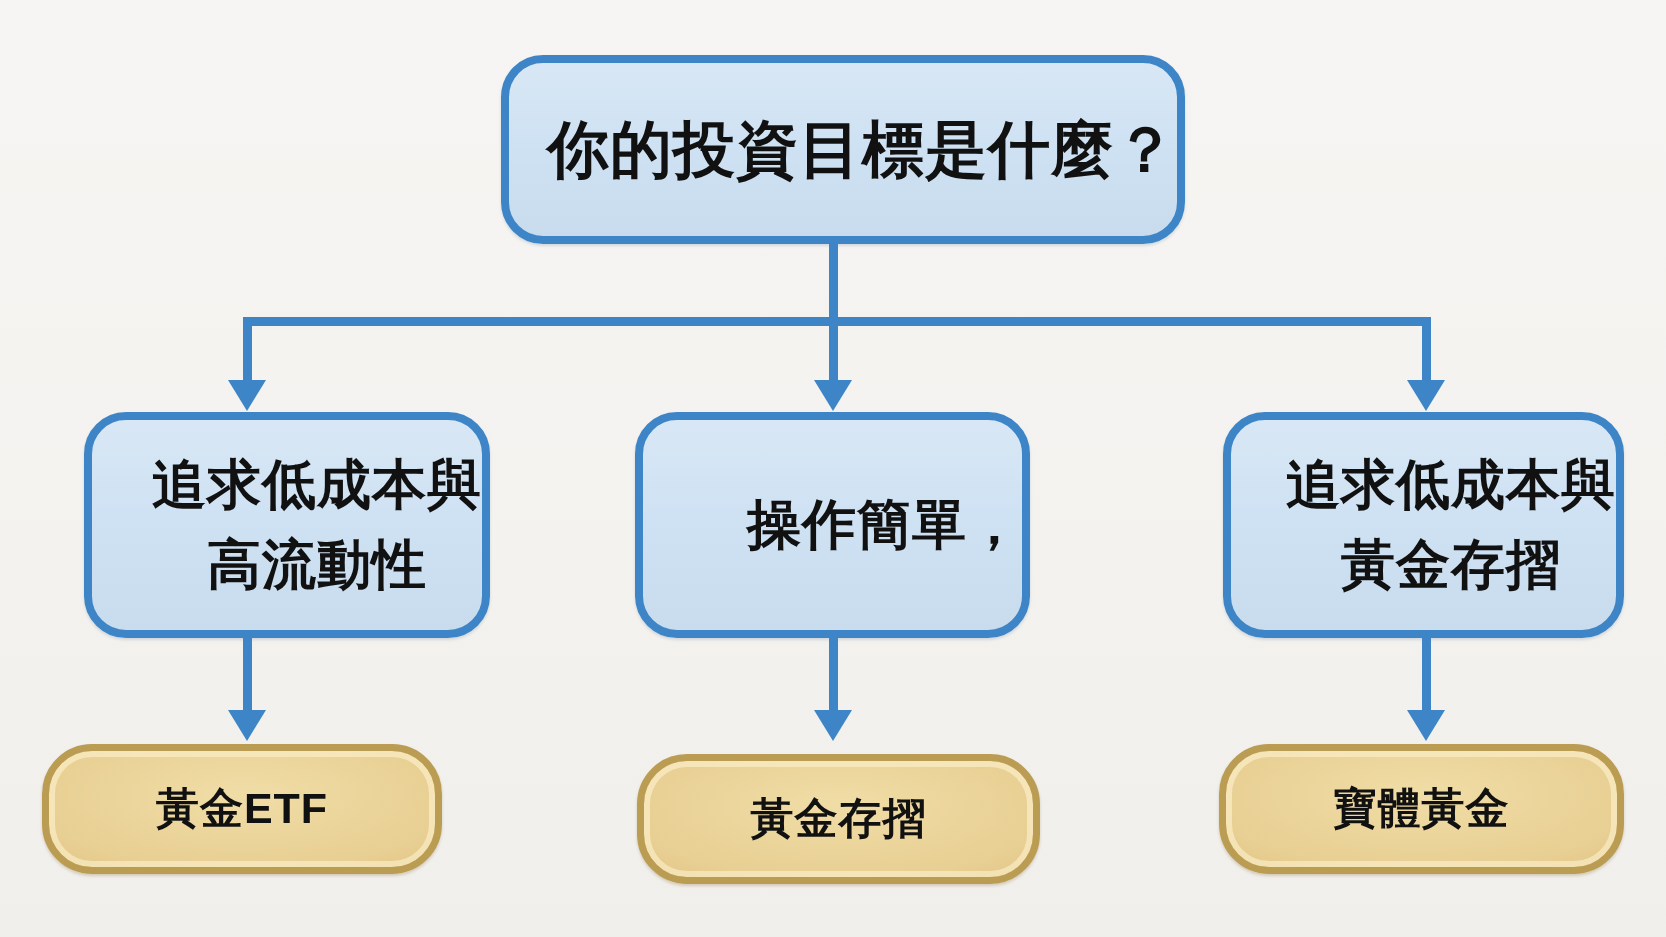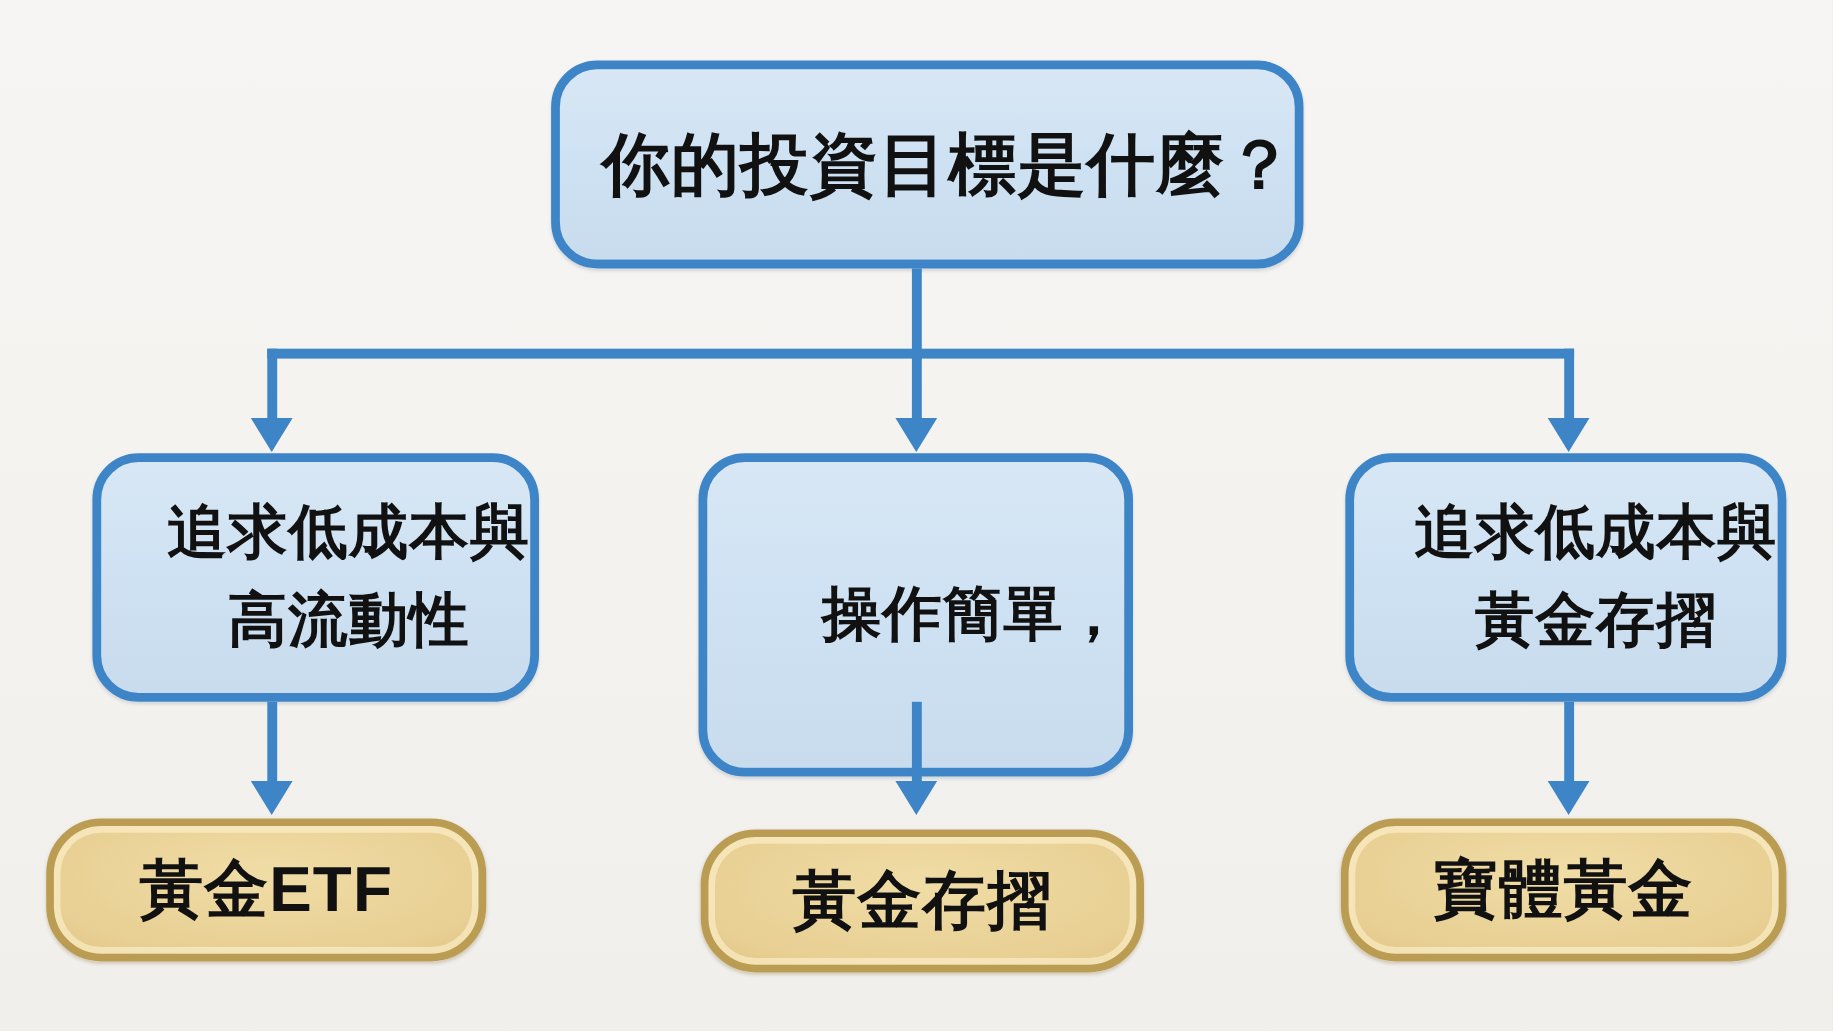--- a/index.html
+++ b/index.html
@@ -32,27 +32,27 @@
     justify-content: flex-end;
   }
   .box.gold {
     background: radial-gradient(130% 150% at 50% 38%, #f0dda6 0%, #e8cf93 42%, #dcba77 78%, #cda35c 100%);
     border: 7px solid #bb9c53;
     border-radius: 50px;
     box-shadow: inset 0 0 0 6px rgba(255,245,214,0.55), 0 2px 3px rgba(120,95,40,0.25);
   }
   .root-box    { left: 501px; top: 55px;  width: 684px; height: 189px; font-size: 62px; letter-spacing: 1px; }
   .cond-left   { left: 44px;   top: 412px; width: 406px; height: 226px; margin-left: 40px; }
-  .cond-mid    { left: 635px;  top: 412px; width: 395px; height: 294px; }
+  .cond-mid    { left: 635px;  top: 412px; width: 395px; height: 226px; }
   .cond-right  { left: 1223px; top: 412px; width: 401px; height: 226px; }
   .cond-text   { font-size: 54px; line-height: 1.48; letter-spacing: 1px; }
   .res-left    { left: 42px;   top: 744px; width: 400px; height: 130px; }
   .res-mid     { left: 637px;  top: 744px; width: 403px; height: 130px; margin-top: 10px; }
   .res-right   { left: 1219px; top: 744px; width: 405px; height: 130px; }
-  .box.gold    { font-size: 58px; letter-spacing: 1px; }
+  .box.gold    { font-size: 43px; letter-spacing: 1px; }
 
   
   .stem {
     position: absolute;
     width: 9px;
     background: #3d85c6;
   }
   .hline {
     position: absolute;
     left: 243px; top: 317px;

